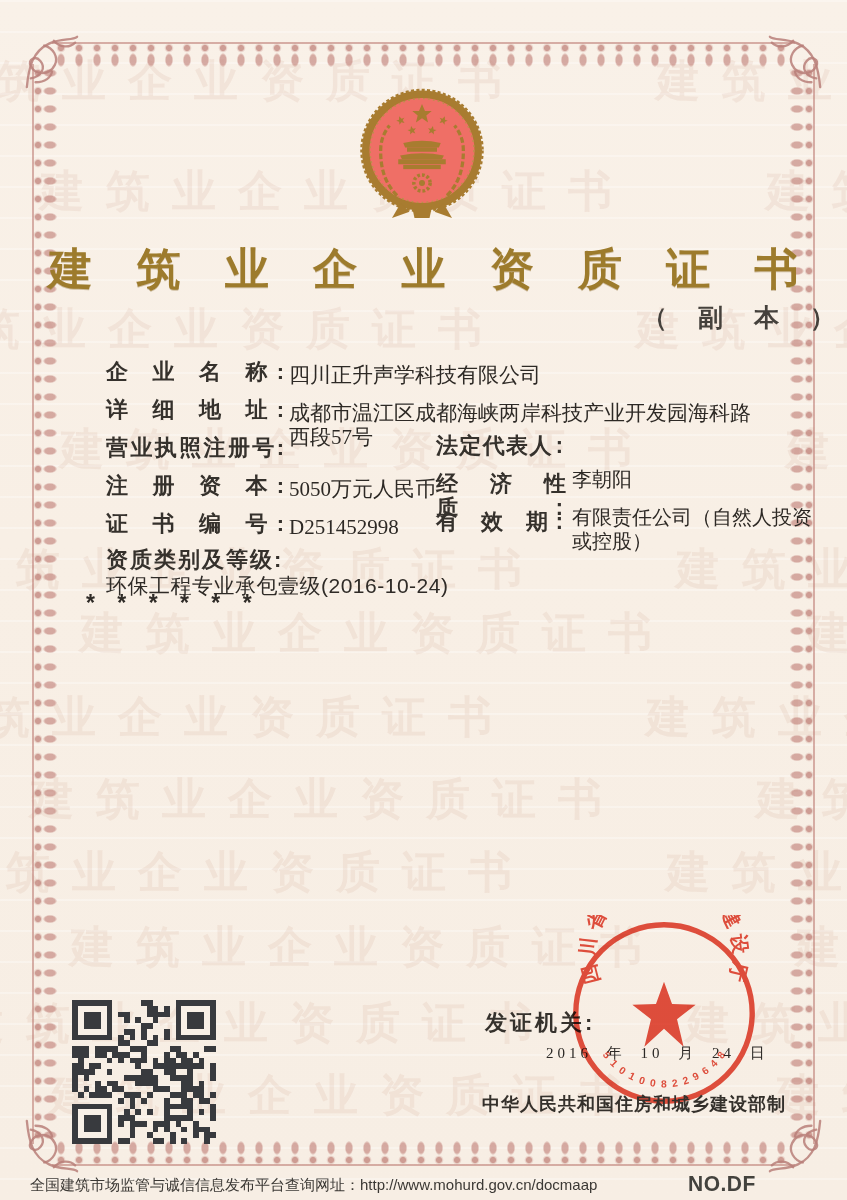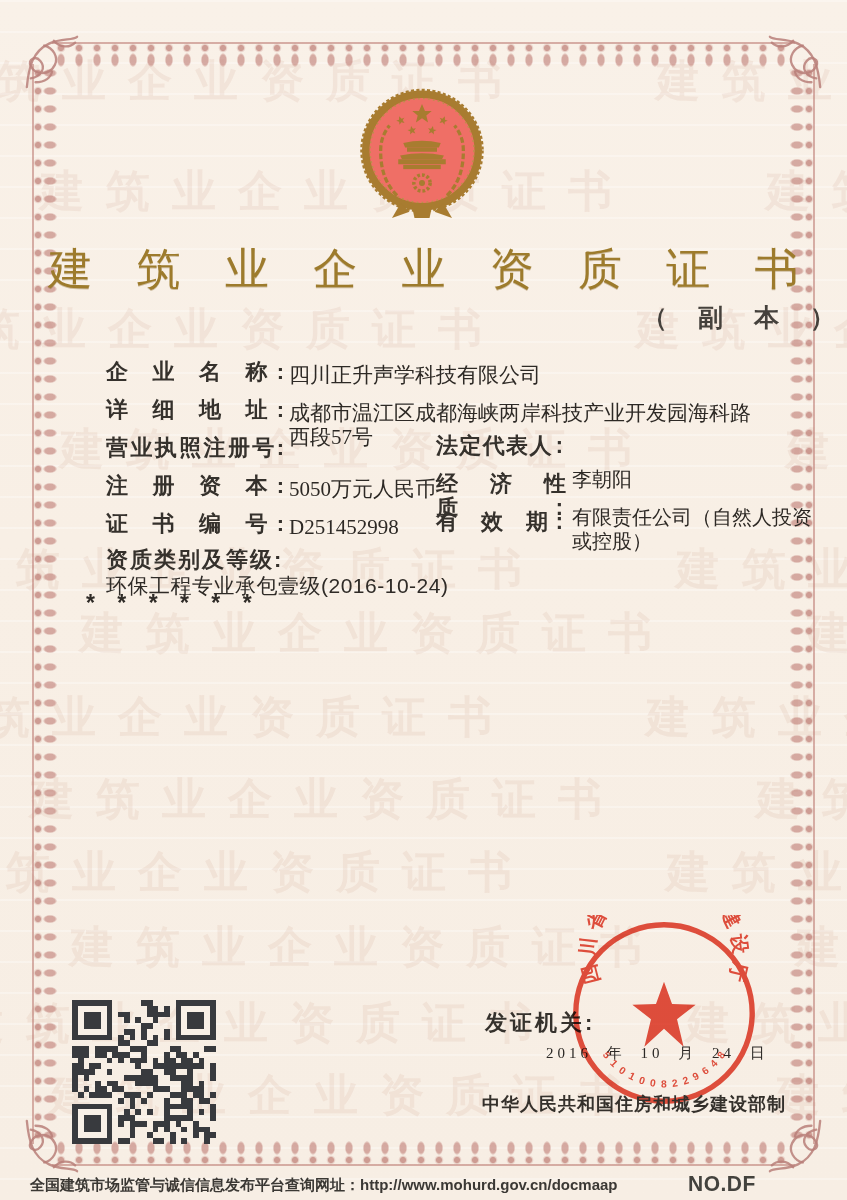--- a/index.html
+++ b/index.html
@@ -37,21 +37,21 @@
   .band-right{right:32px;transform:scaleX(-1);}
   .corner{position:absolute;width:58px;height:58px;}
   .corner path{fill:none;stroke:#b97f79;stroke-width:2.4;stroke-linecap:round;opacity:.85;}
   .c-tl{left:22px;top:32px;}
   .c-tr{right:22px;top:32px;transform:scaleX(-1);}
   .c-bl{left:22px;bottom:24px;transform:scaleY(-1);}
   .c-br{right:22px;bottom:24px;transform:scale(-1,-1);}
   
   .emblem{position:absolute;left:347px;top:88px;width:150px;height:145px;}
   .title{position:absolute;left:0;right:0;top:240px;text-align:center;text-indent:16px;
-         font-weight:400;font-size:44px;letter-spacing:16px;color:#9d7b2c;
+         font-weight:700;font-size:44px;letter-spacing:16px;color:#9d7b2c;
          text-shadow:0 1px 0 rgba(125,92,30,.35);}
   .subtitle{position:absolute;left:0;right:0;top:301px;text-align:right;text-indent:12px;
             font-weight:700;font-size:25px;letter-spacing:12px;color:#45413c;}
   
   .lbl{position:absolute;font-weight:700;font-size:22px;line-height:1.1;color:#35312c;
        text-align:justify;text-align-last:justify;}
   .lblL{left:106px;width:178px;}
   .lblR{left:436px;width:130px;font-family:Liberation Mono, monospace;}
   .val{position:absolute;font-family:"Liberation Serif",serif;font-size:21px;
        line-height:1.15;color:#2d2925;}
@@ -67,21 +67,21 @@
   .qr{position:absolute;left:72px;top:1000px;width:144px;height:144px;}
   .authority{position:absolute;left:485px;top:1008px;font-weight:700;font-size:22px;
              letter-spacing:3px;color:#35312c;}
   .issue-date{position:absolute;left:546px;top:1044px;font-family:"Liberation Serif",serif;
               font-size:15px;letter-spacing:4px;word-spacing:7px;color:#2c2926;}
   .seal{position:absolute;left:566px;top:915px;width:196px;height:196px;
         mix-blend-mode:multiply;opacity:.9;}
   .seal text{fill:#e23f2d;font-weight:700;font-family:"Liberation Sans",sans-serif;}
   .made-by{position:absolute;left:482px;top:1092px;font-weight:700;font-size:18px;
            letter-spacing:1px;color:#34302b;}
-  .footer-query{position:absolute;left:30px;top:1176px;font-weight:700;font-size:15px;
+  .footer-query{position:absolute;left:30px;top:1176px;font-weight:400;font-size:15px;
                 color:#3b3834;}
   .footer-serial{position:absolute;left:688px;top:1172px;font-weight:600;font-size:21px;
                  letter-spacing:.5px;color:#43423d;transform:scaleY(1.06);}
   .gold{fill:#a87c30;}
 </style>
 </head>
 <body>
 
 <div class="page">
 

